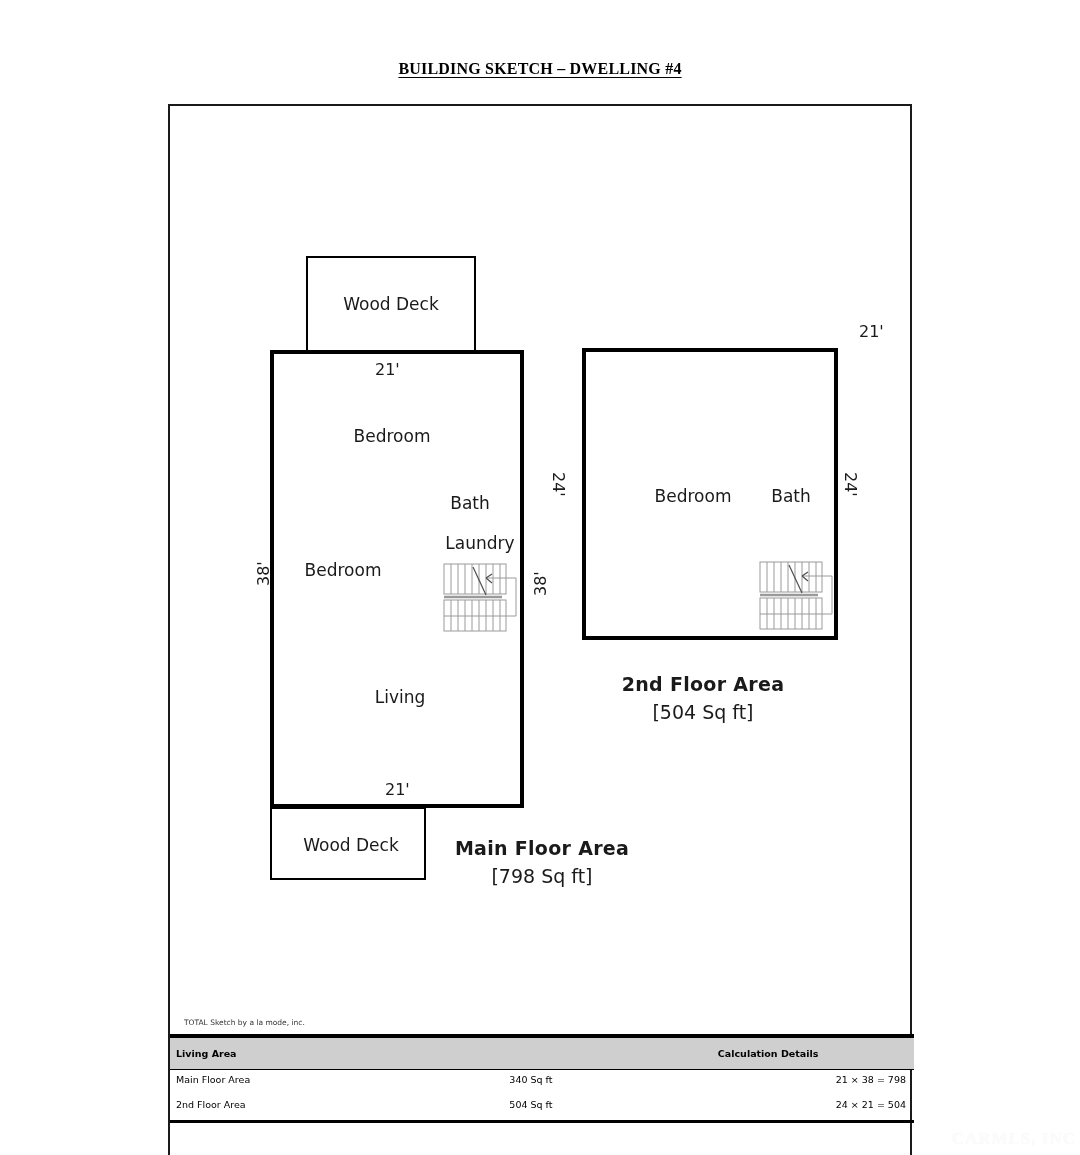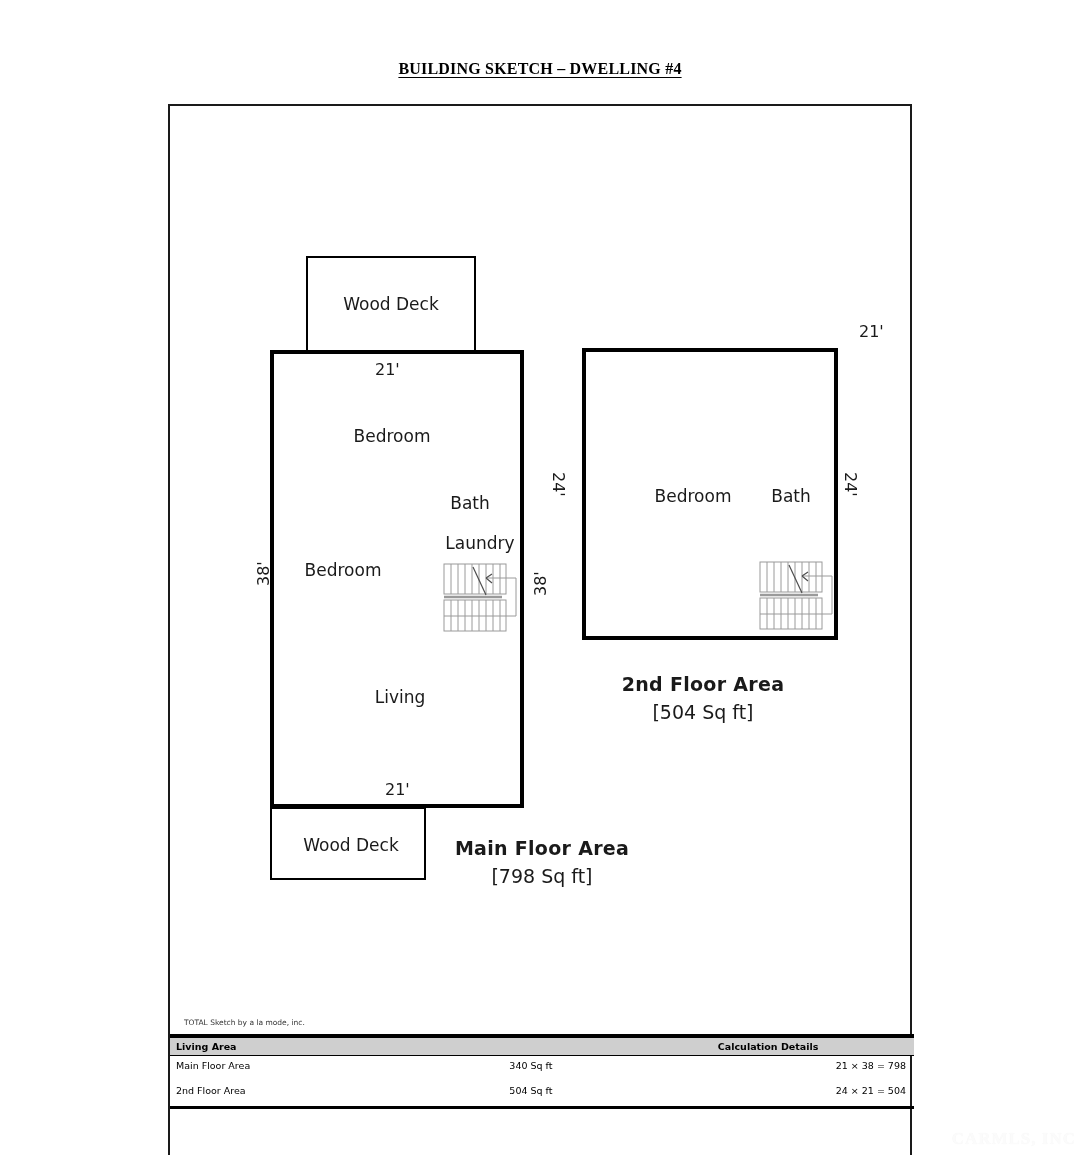--- a/index.html
+++ b/index.html
@@ -150,21 +150,21 @@
     font-family: "DejaVu Sans", sans-serif;
     font-size: 9.5px;
     color: #000;
   }
   #calc-table thead th {
     background: #cfcfcf;
     border-top: 1px solid #000;
     border-bottom: 1px solid #000;
     font-weight: bold;
     font-size: 9.5px;
-    padding: 3px 6px;
+    padding: 10px 6px;
     white-space: nowrap;
   }
   #calc-table th.col-area { text-align: left; width: 300px; }
   #calc-table th.col-sq   { text-align: left; width: 150px; }
   #calc-table th.col-det  { text-align: center; width: 294px; }
   #calc-table tbody td {
     padding: 4px 6px 10px 6px;
     vertical-align: top;
     white-space: nowrap;
   }

